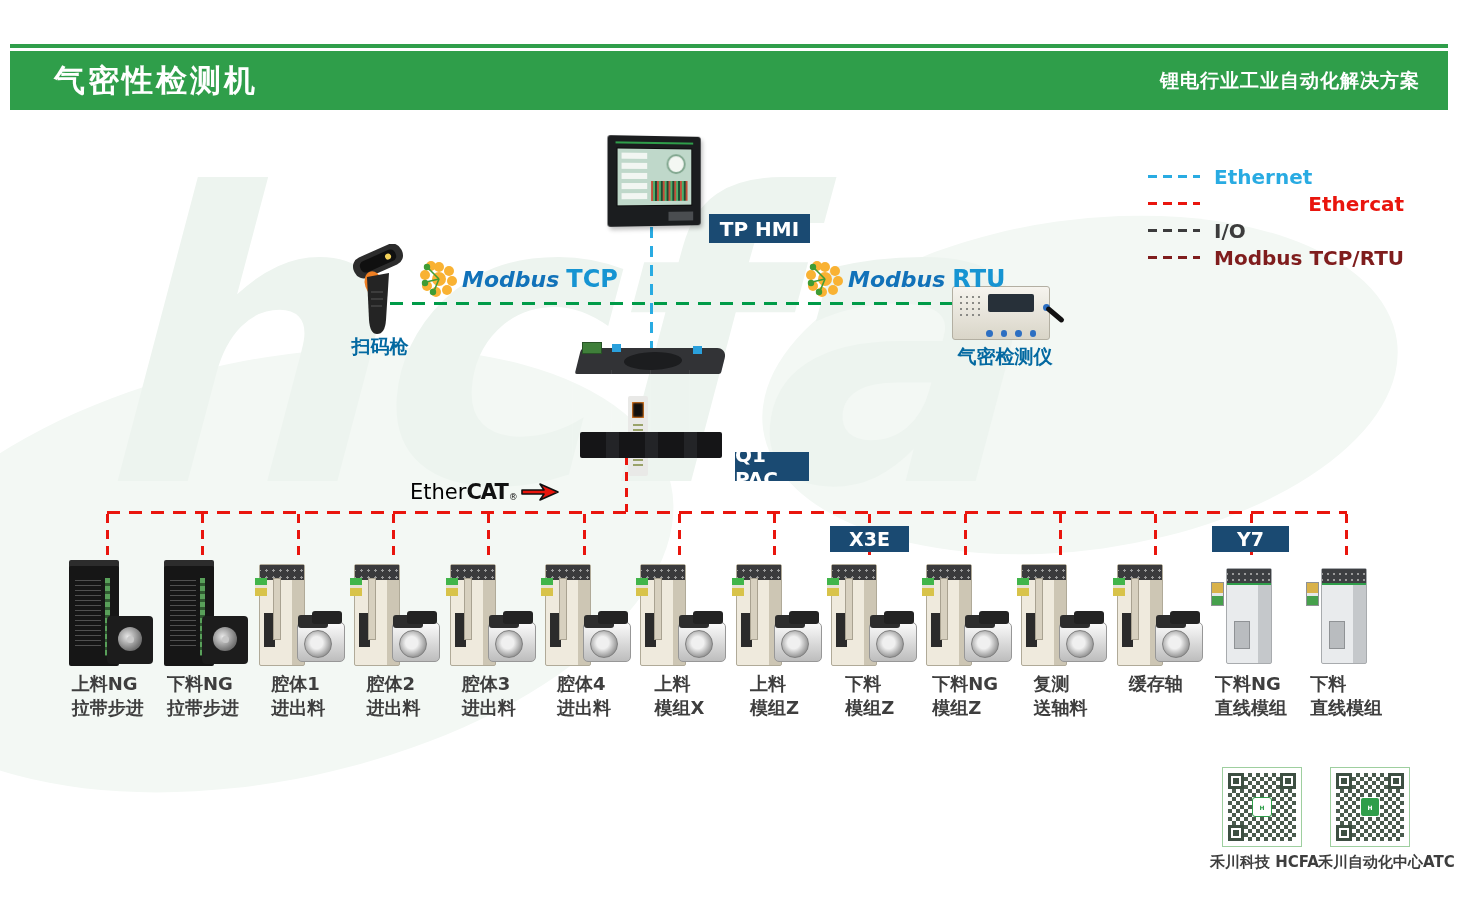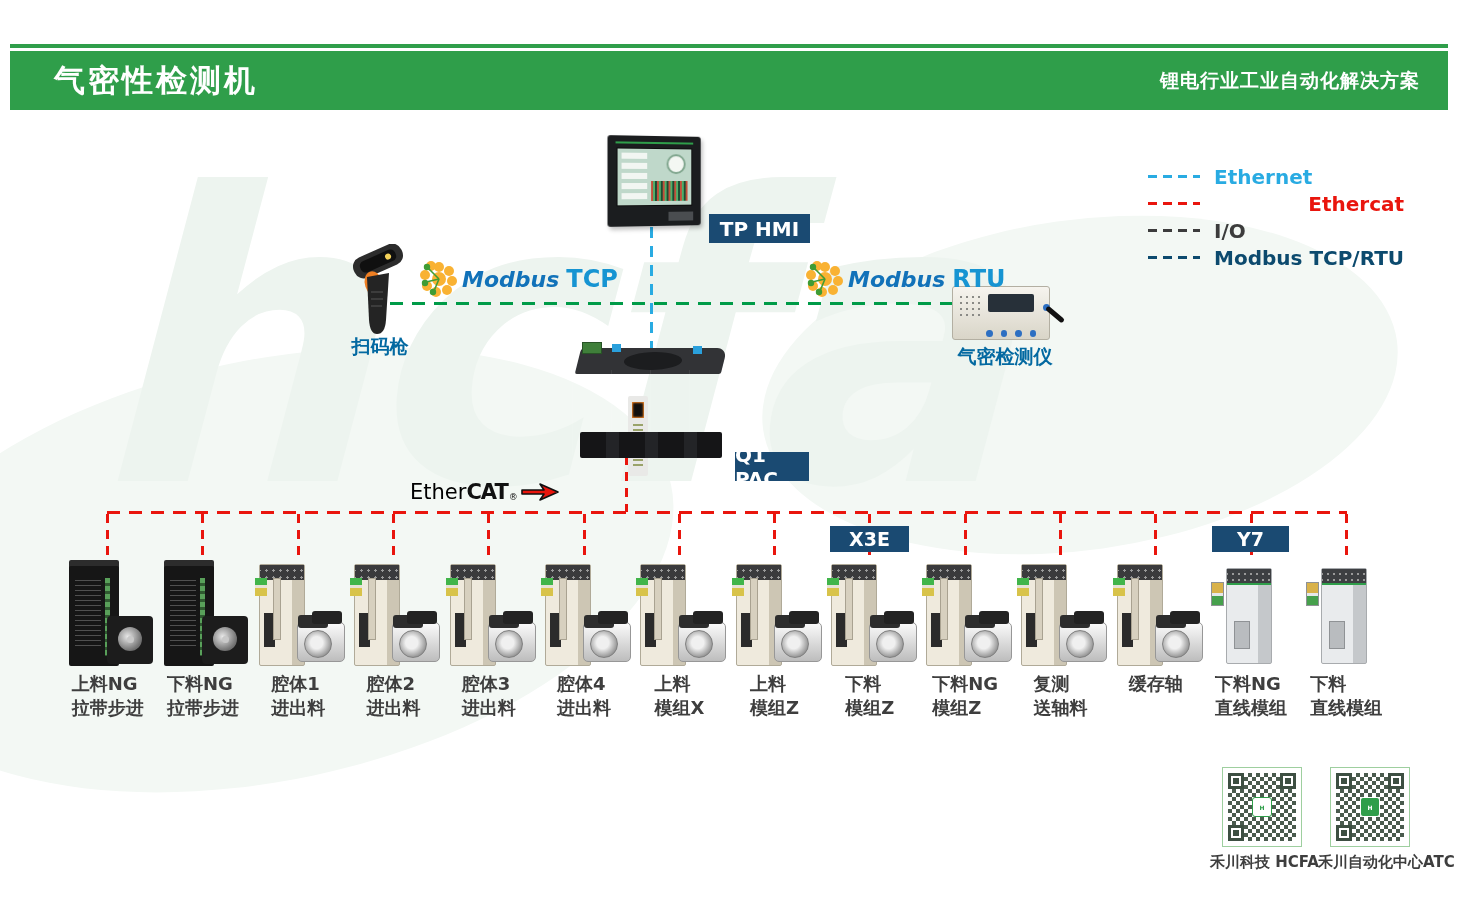--- a/index.html
+++ b/index.html
@@ -19,21 +19,21 @@
     display:flex; align-items:center; justify-content:space-between; padding:0 28px 0 44px; z-index:2; }
   #page-title { color:#fff; font-size:31px; font-weight:bold; letter-spacing:3px; }
   #page-subtitle { color:#fff; font-size:19px; font-weight:bold; letter-spacing:1px; }
 
   
   #legend { position:absolute; left:1148px; top:163px; z-index:3; }
   .lg-row { display:flex; align-items:center; height:27px; }
   .lg-swatch { width:52px; height:3px; margin-right:14px;
     background:repeating-linear-gradient(90deg, currentColor 0 9px, transparent 9px 15px); }
   .lg-label { font-size:20px; font-weight:600; }
-  .lg-blue { color:#29abe2; } .lg-red { color:#e9150d;justify-content:space-between; } .lg-dark { color:#3c3c3c; } .lg-green { color:#0c4a6e; }
+  .lg-blue { color:#29abe2; } .lg-red { color:#e9150d;justify-content:space-between; } .lg-dark { color:#3c3c3c; } .lg-green { color:#7f1d1d; }
 
   
   .vline-blue { position:absolute; width:3px;
     background:repeating-linear-gradient(180deg,#29abe2 0 11px,transparent 11px 19px); z-index:1; }
   .vline-red { position:absolute; width:3px;
     background:repeating-linear-gradient(180deg,#e9150d 0 9px,transparent 9px 16px); z-index:1; }
   .hline-green { position:absolute; height:3px;
     background:repeating-linear-gradient(90deg,#009b48 0 13px,transparent 13px 22px); z-index:1; }
   .hline-red { position:absolute; height:3px;
     background:repeating-linear-gradient(90deg,#e9150d 0 13px,transparent 13px 22px); z-index:1; }

